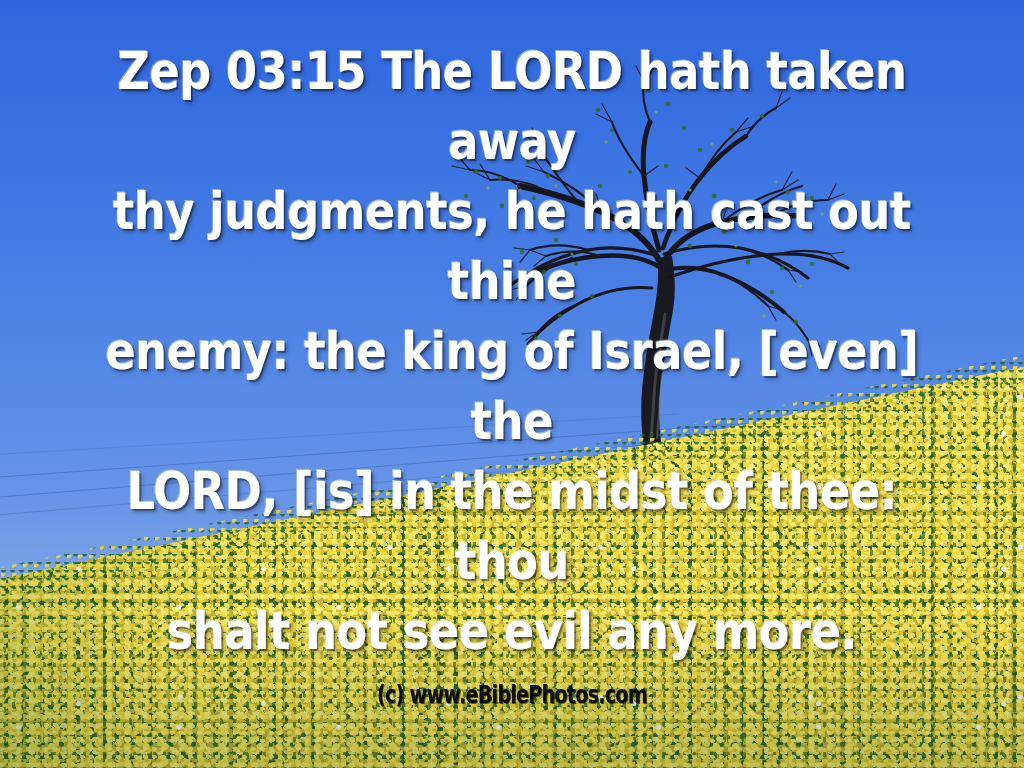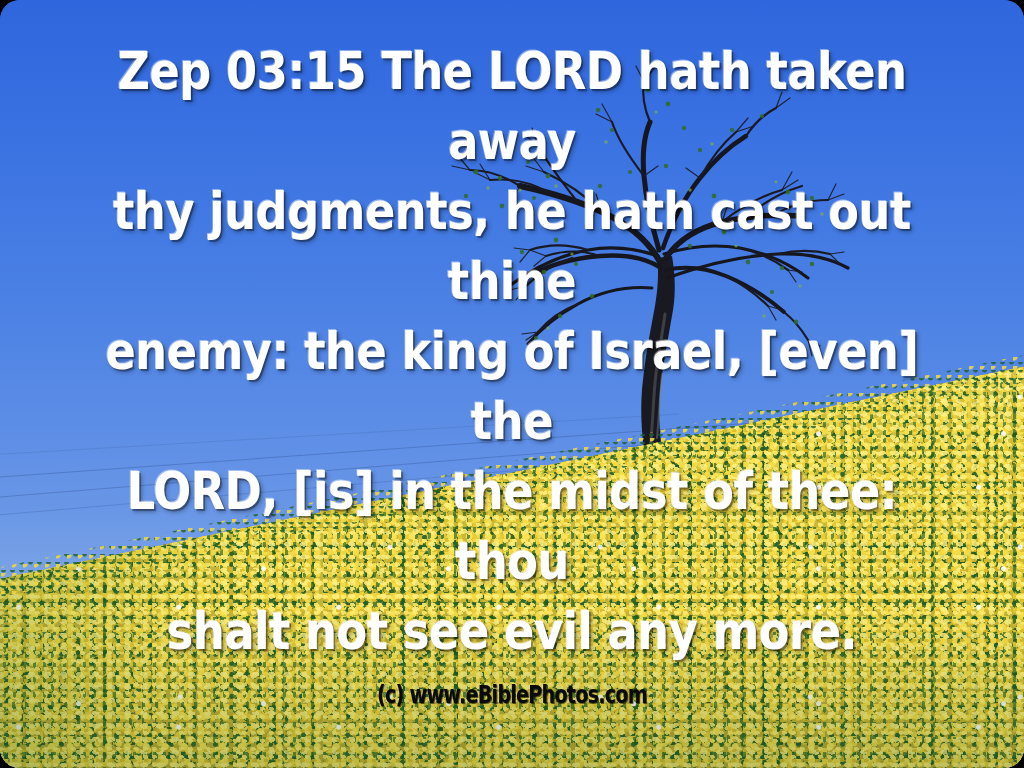--- a/index.html
+++ b/index.html
@@ -11,21 +11,20 @@
   body {
     font-family: "Liberation Sans", sans-serif;
   }
 
   #scene {
     position: relative;
     width: 1024px;
     height: 768px;
     overflow: hidden;
     background: #3570e0;
-    border-radius: 20px;
   }
 
   
   .sky {
     position: absolute;
     left: 0; top: 0;
     width: 1024px;
     height: 768px;
     background: linear-gradient(to bottom,
         #2f66dd 0%,

